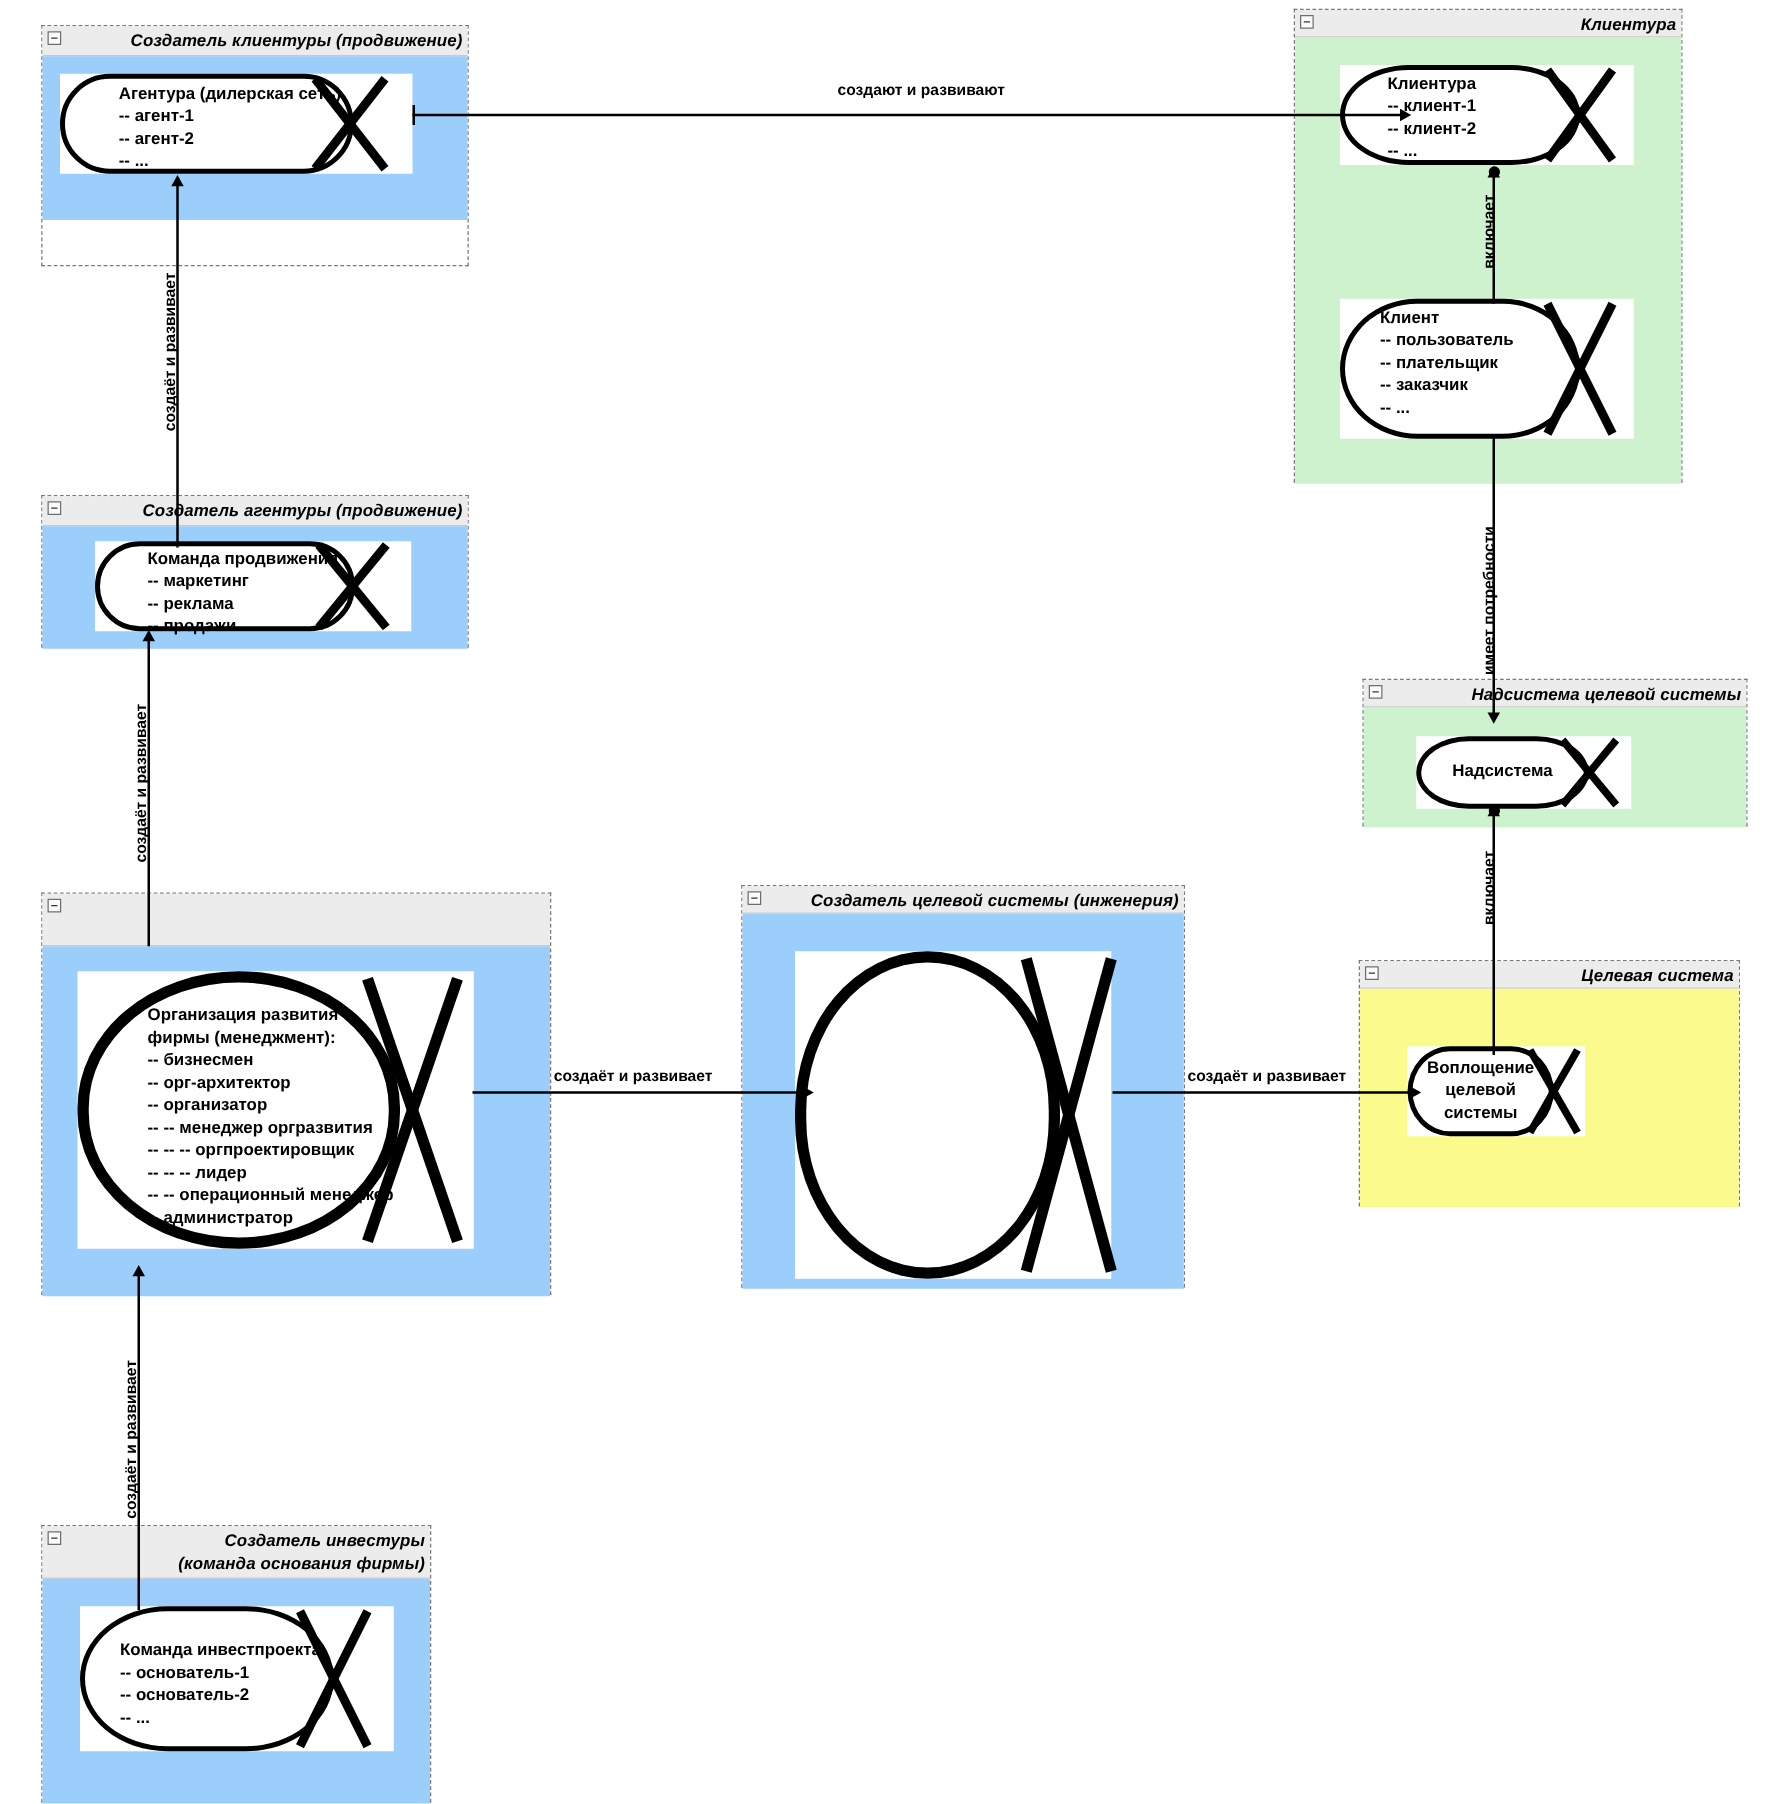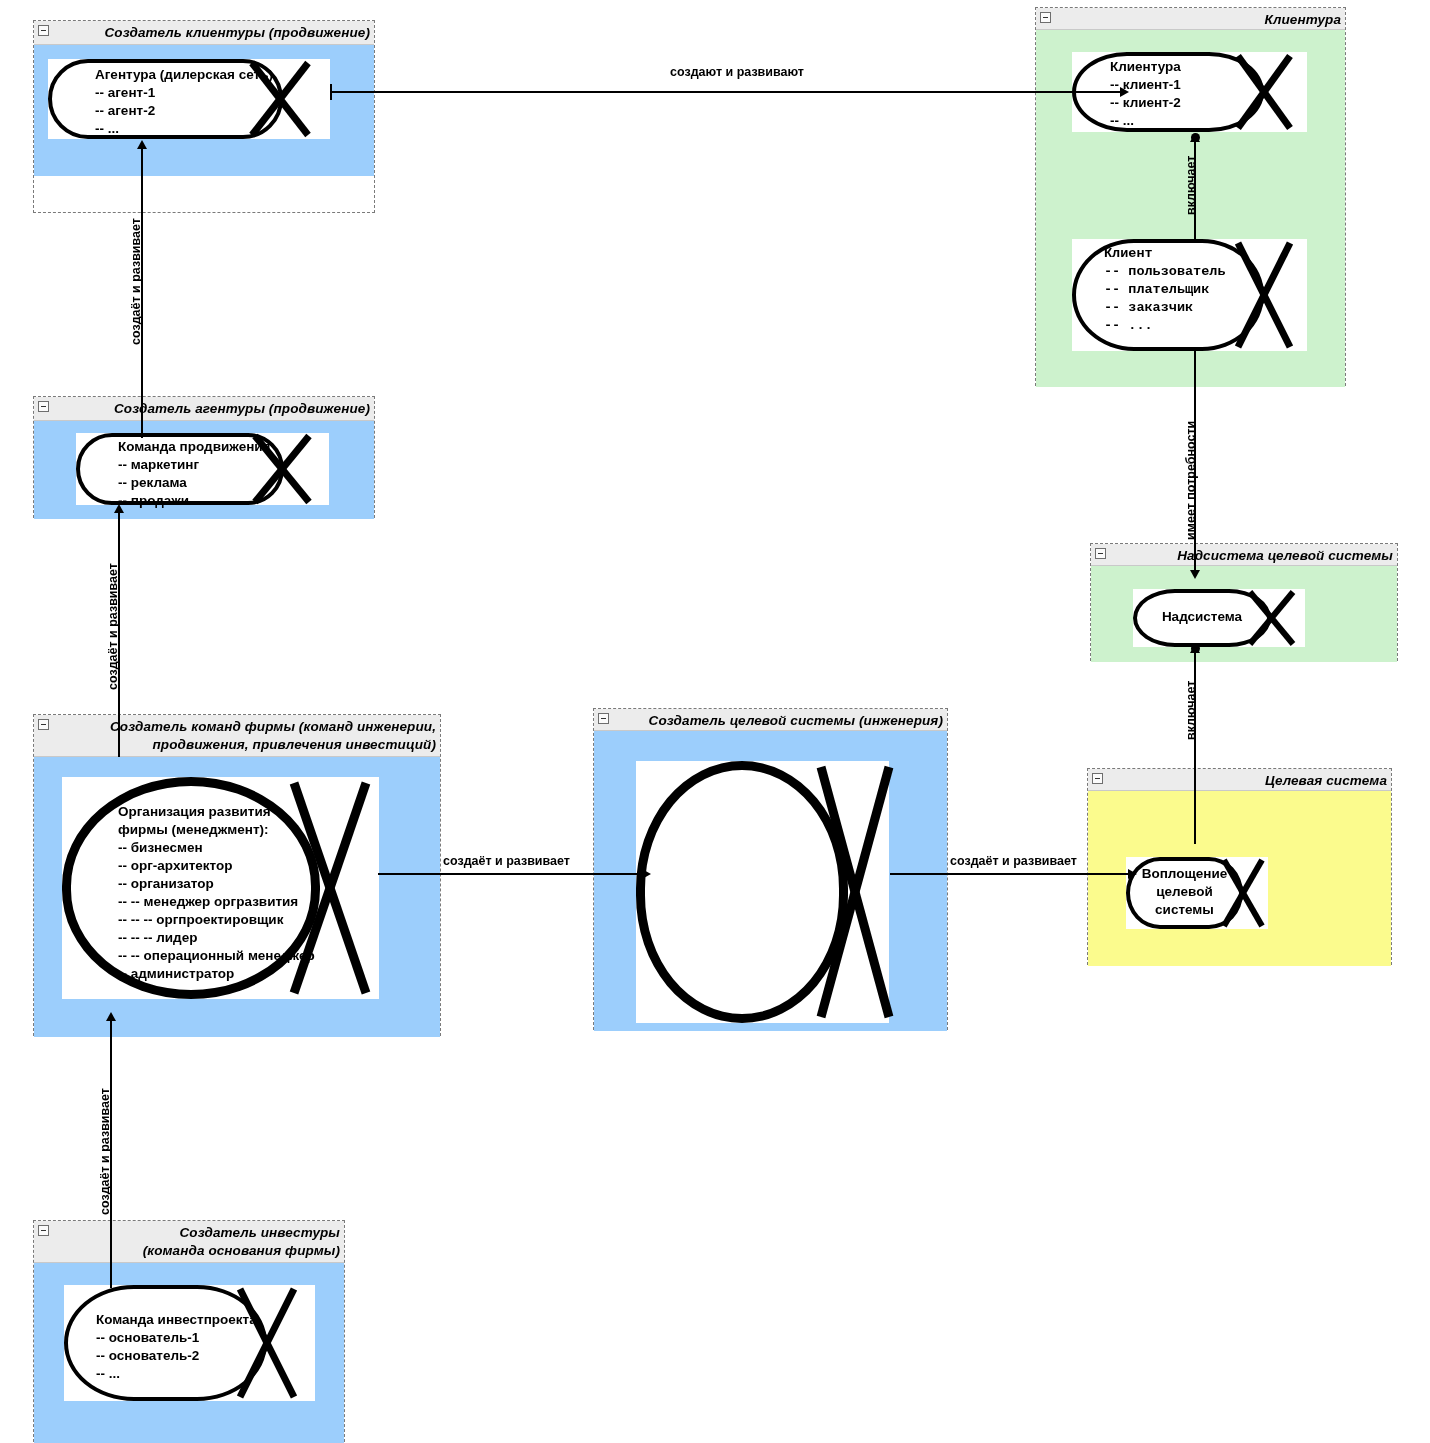--- a/index.html
+++ b/index.html
@@ -187,22 +187,20 @@
       <div class="label" style="left:42px;top:5px;">Команда продвижения
 -- маркетинг
 -- реклама
 -- продажи</div>
     </div>
   </div>
 
   <div class="group" style="left:33px;top:714px;width:408px;height:322px;">
     <div class="titlebar" style="height:42px;">
       <span class="collapse-box"></span>
-      <span class="gtitle">Создатель команд фирмы (команд инженерии,
-продвижения, привлечения инвестиций)</span>
     </div>
     <div class="gbody fill-blue" style="height:280px;"></div>
     <div class="actor thick" style="left:28px;top:62px;width:317px;height:222px;">
       <div class="caps" style="left:0;top:0;width:258px;height:222px;border-radius:130px/110px;"></div>
       <svg class="cross" width="112" height="222" style="left:220px;">
         <line x1="12" y1="6" x2="84" y2="216" stroke="#000" stroke-width="9"></line>
         <line x1="84" y1="6" x2="12" y2="216" stroke="#000" stroke-width="9"></line>
       </svg>
       <div class="label" style="left:56px;top:26px;">Организация развития
 фирмы (менеджмент):
@@ -268,21 +266,21 @@
 -- клиент-1
 -- клиент-2
 -- ...</div>
     </div>
     <div class="actor" style="left:36px;top:231px;width:235px;height:112px;">
       <div class="caps" style="left:0;top:0;width:192px;height:112px;border-radius:62px/56px;"></div>
       <svg class="cross" width="76" height="112" style="left:160px;">
         <line x1="6" y1="4" x2="58" y2="108" stroke="#000" stroke-width="7"></line>
         <line x1="58" y1="4" x2="6" y2="108" stroke="#000" stroke-width="7"></line>
       </svg>
-      <div class="label" style="left:32px;top:6px;font-family:Liberation Mono, monospace;">Клиент
+      <div class="label" style="left:32px;top:6px;">Клиент
 -- пользователь
 -- плательщик
 -- заказчик
 -- ...</div>
     </div>
   </div>
 
   <div class="group" style="left:1090px;top:543px;width:308px;height:118px;">
     <div class="titlebar" style="height:22px;">
       <span class="collapse-box"></span>
@@ -298,21 +296,21 @@
       <div class="label center" style="left:0;top:19px;width:138px;">Надсистема</div>
     </div>
   </div>
 
   <div class="group" style="left:1087px;top:768px;width:305px;height:197px;">
     <div class="titlebar" style="height:22px;">
       <span class="collapse-box"></span>
       <span class="gtitle">Целевая система</span>
     </div>
     <div class="gbody fill-yellow" style="height:175px;"></div>
-    <div class="actor" style="left:38px;top:68px;width:142px;height:72px;margin-top:20px;">
+    <div class="actor" style="left:38px;top:68px;width:142px;height:72px;">
       <div class="caps" style="left:0;top:0;width:117px;height:72px;border-radius:34px/36px;"></div>
       <svg class="cross" width="54" height="72" style="left:94px;">
         <line x1="4" y1="3" x2="42" y2="69" stroke="#000" stroke-width="6"></line>
         <line x1="42" y1="3" x2="4" y2="69" stroke="#000" stroke-width="6"></line>
       </svg>
       <div class="label center" style="left:0;top:8px;width:117px;">Воплощение
 целевой
 системы</div>
     </div>
   </div>

